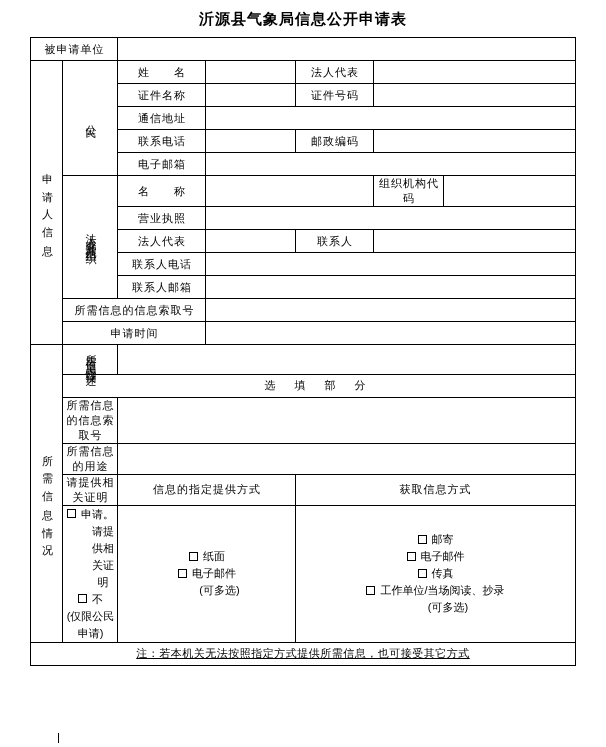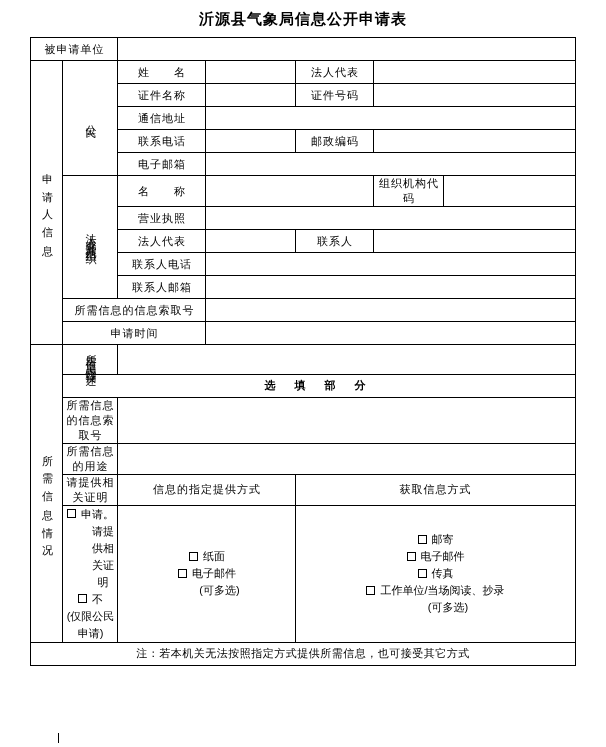--- a/index.html
+++ b/index.html
@@ -62,21 +62,21 @@
   .blank {
     background: #ffffff;
   }
   .multiline {
     line-height: 1.5;
     font-size: 11px;
     letter-spacing: 1px;
   }
   .section-head {
     letter-spacing: 8px;
-    font-weight: bold;
+    font-weight: normal;
     font-size: 12px;
   }
   .optcell {
     text-align: left;
     vertical-align: top;
     padding: 6px 8px 6px 10px;
     line-height: 1.55;
     font-size: 11px;
     height: 78px;
   }
@@ -91,20 +91,21 @@
     top: -1px;
   }
   .indent {
     display: inline-block;
     padding-left: 25px;
   }
   .note {
     font-size: 11px;
     letter-spacing: 0.5px;
     height: 30px;
+    text-decoration: underline;
   }
   .tall-desc {
     height: 108px;
   }
   .small-pad {
     padding: 0 4px;
   }
   .bottom-mark {
     position: absolute;
     left: 58px;

